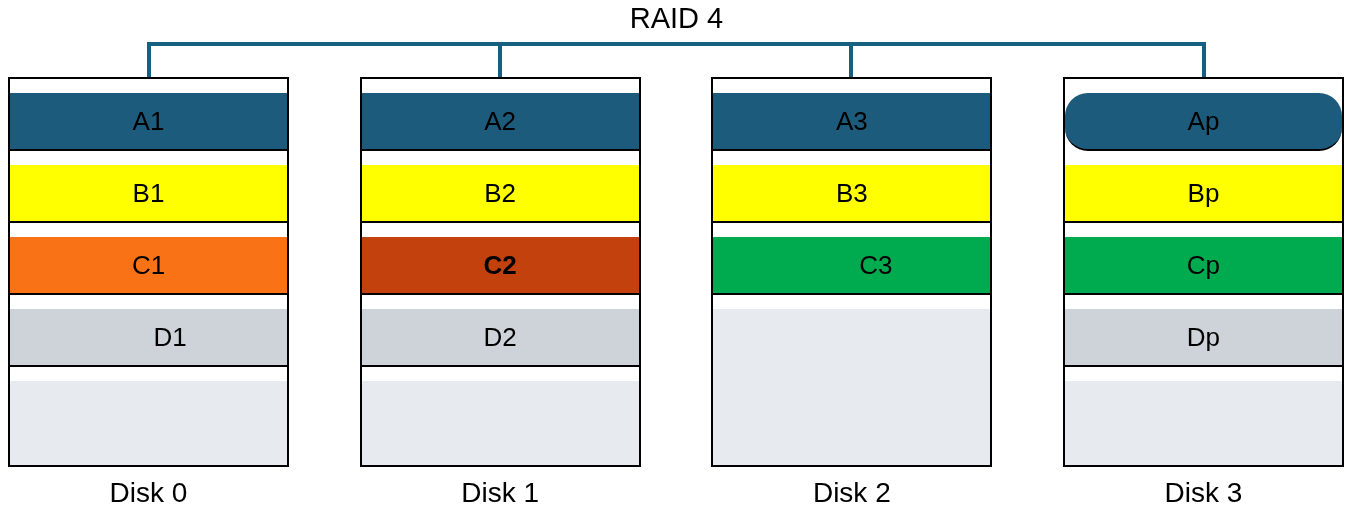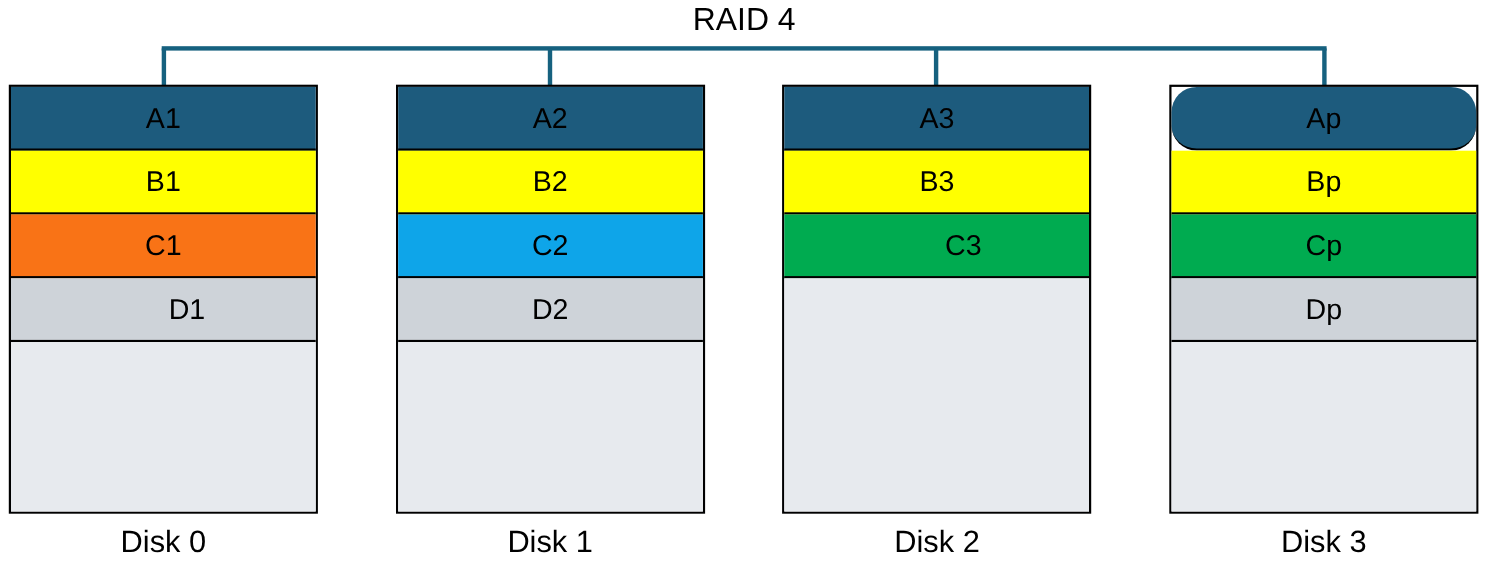--- a/index.html
+++ b/index.html
@@ -61,20 +61,21 @@
   }
   .cell {
     box-sizing: border-box;
     height: 58px;
     border-bottom: 2px solid #000000;
     display: flex;
     align-items: center;
     justify-content: center;
     font-size: 26px;
     line-height: 1;
+    margin-top: 14px;
   }
   .cell.empty {
     flex: 1;
     border-bottom: none;
   }
   .disk-label {
     margin-top: 10px;
     text-align: center;
     font-size: 28px;
     color: #000000;
@@ -102,21 +103,21 @@
         <div class="cell" style="background: rgb(206, 211, 217); padding-left: 43px;">D1</div>
         <div class="cell empty" style="background: rgb(231, 234, 238);"></div>
       </div>
       <div class="disk-label">Disk 0</div>
     </div>
 
     <div class="disk">
       <div class="stack">
         <div class="cell" style="background: rgb(29, 91, 125);">A2</div>
         <div class="cell" style="background: rgb(255, 255, 0);">B2</div>
-        <div class="cell" style="background: #0ea5e9;">C2</div>
+        <div class="cell" style="background: #c2410c; font-weight: bold;">C2</div>
         <div class="cell" style="background: rgb(206, 211, 217);">D2</div>
         <div class="cell empty" style="background: rgb(231, 234, 238);"></div>
       </div>
       <div class="disk-label">Disk 1</div>
     </div>
 
     <div class="disk">
       <div class="stack">
         <div class="cell" style="background: rgb(29, 91, 125);">A3</div>
         <div class="cell" style="background: rgb(255, 255, 0);">B3</div>

